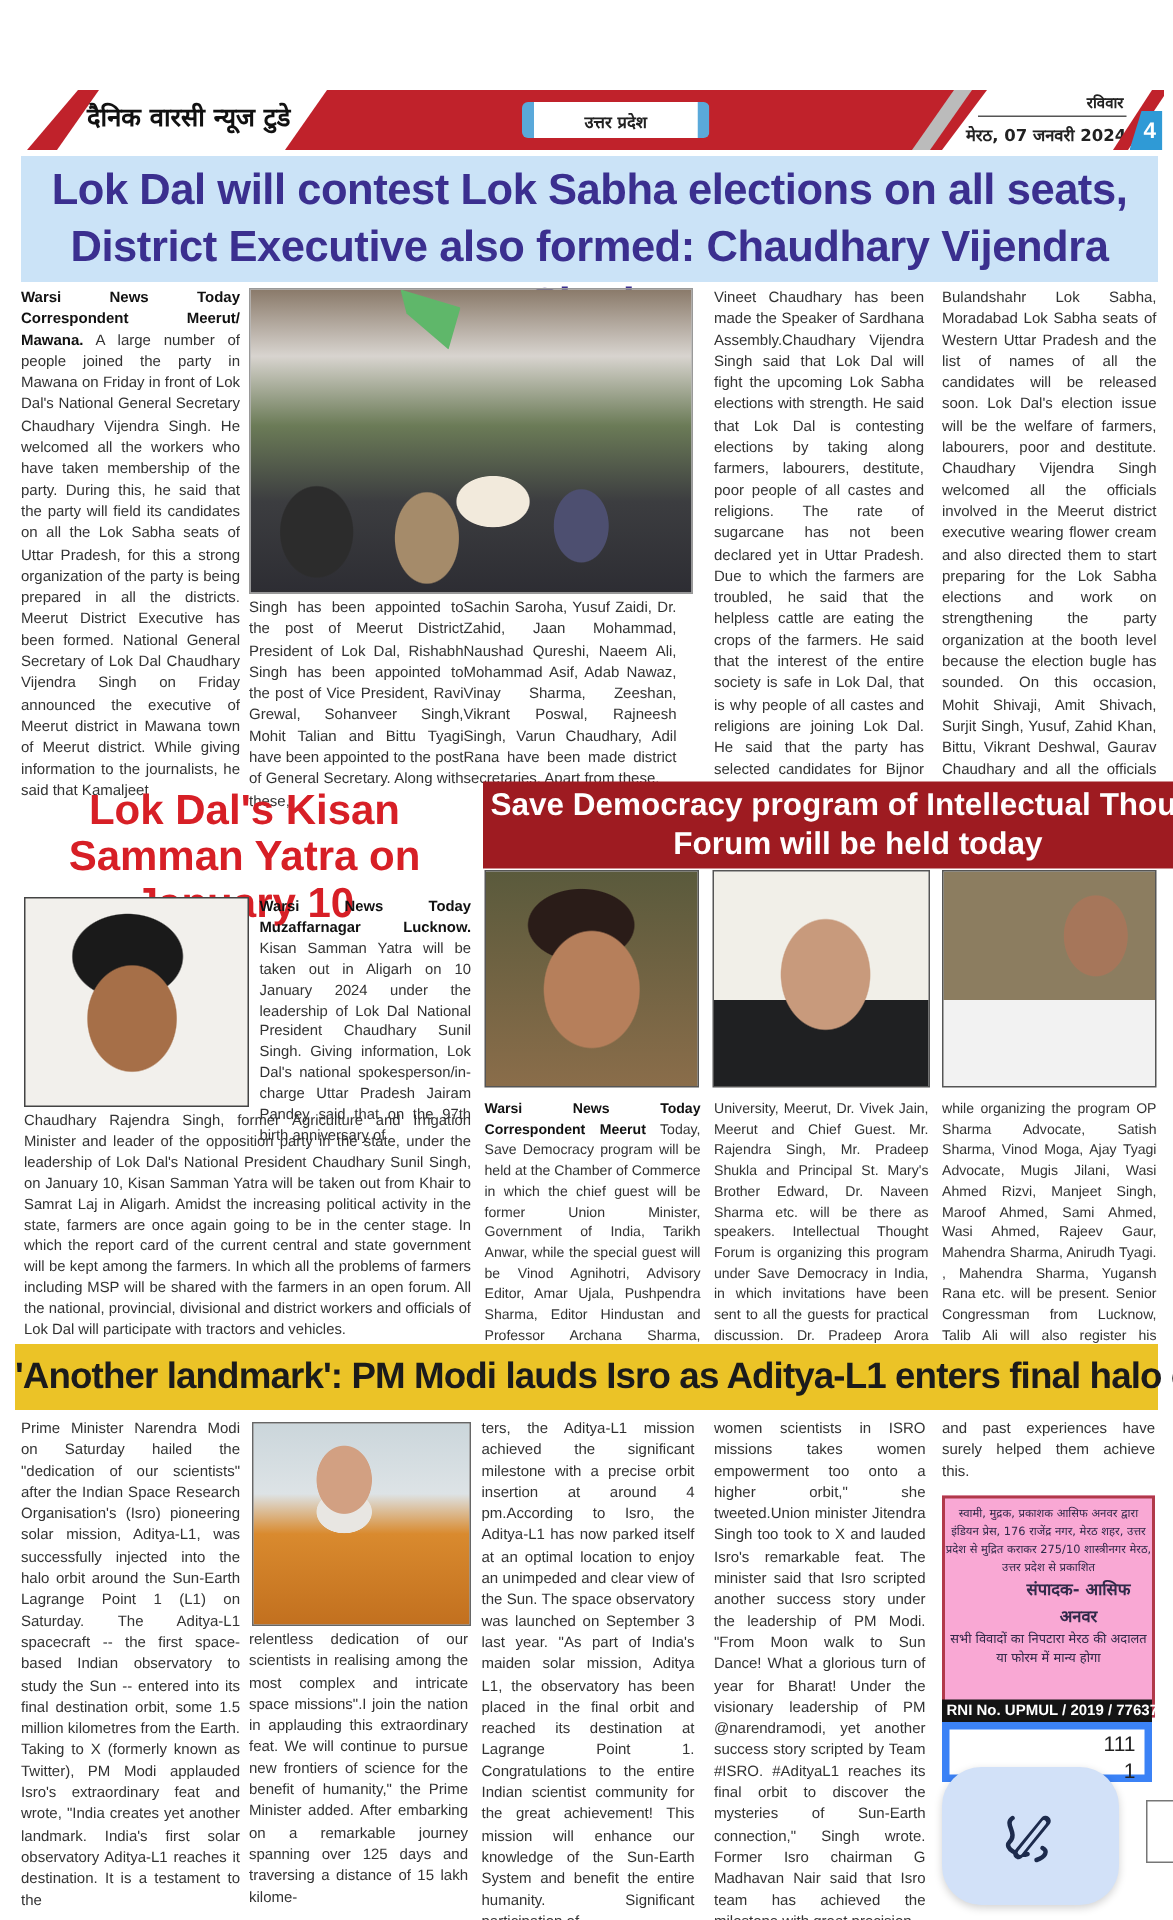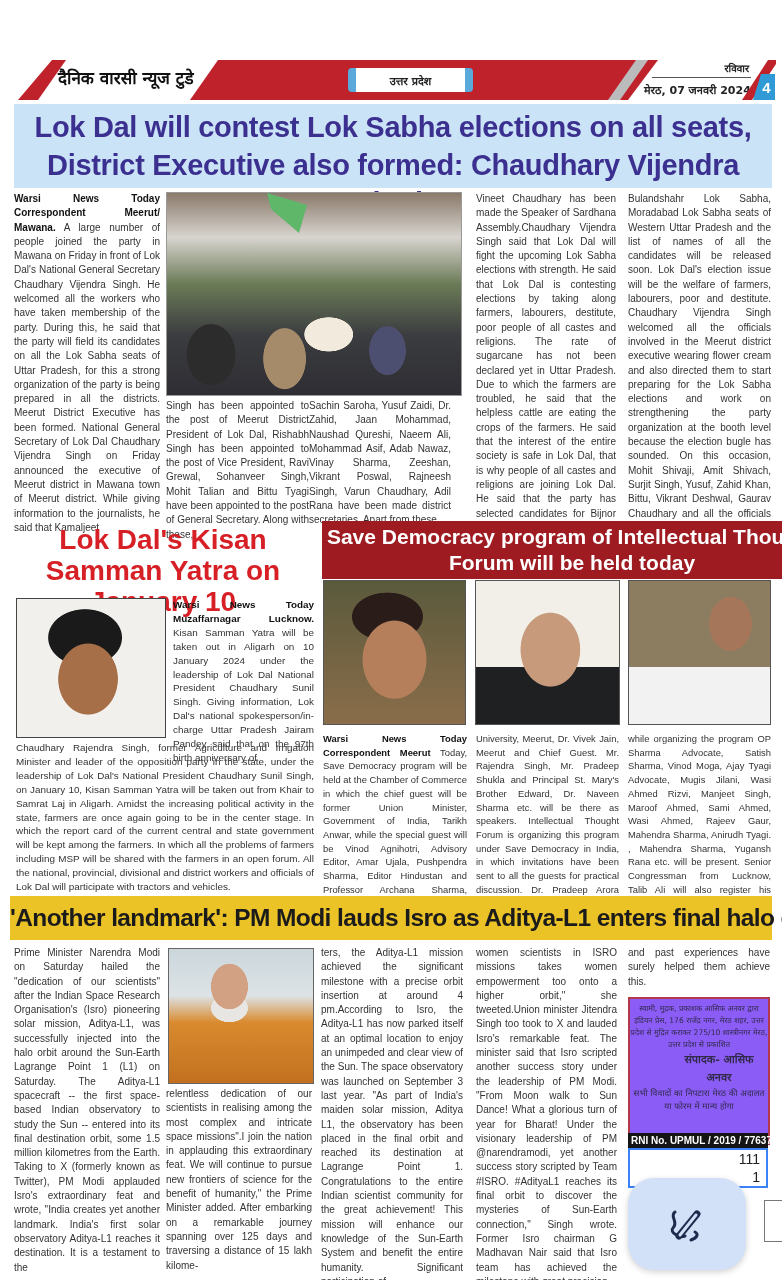--- a/index.html
+++ b/index.html
@@ -70,28 +70,28 @@
                        linear-gradient(180deg,#8c7d60 60%, #f2f2f2 60%); border: 1px solid #555; }
 
   .isro-headline { position: absolute; left: 10px; top: 896px; width: 762px; height: 44px; background: #ebc327;
            color: #1b1b1b; font-weight: bold; font-size: 24.5px; line-height: 44px; text-align: center; letter-spacing: -0.6px; white-space: nowrap; }
   .modi-photo { left: 168px; top: 948px; width: 146px; height: 136px; border: 1px solid #666;
            background:
              radial-gradient(ellipse 26px 32px at 42% 28%, #d2a082 70%, transparent 72%),
              radial-gradient(ellipse 26px 20px at 42% 44%, #e8e6e2 70%, transparent 72%),
              linear-gradient(180deg, #cbd6db 0%, #dde3e6 35%, #d98a2e 55%, #c2701f 100%); }
 
-  .imprint { position: absolute; left: 628px; top: 997px; width: 142px; height: 148px; background: #8b5cf6;
+  .imprint { position: absolute; left: 628px; top: 997px; width: 142px; height: 148px; background: #f9a8d4;
            border: 2px solid #b1394a; font-family: "DejaVu Sans", sans-serif; color: #312a4a; text-align: center; }
   .imprint-lines { font-size: 7.6px; line-height: 12px; padding-top: 4px; }
   .imprint-editor { font-size: 11px; font-weight: bold; line-height: 18px; margin-left: 40px; }
   .imprint-note { font-size: 8.6px; line-height: 13px; }
   .rni { position: absolute; left: 628px; top: 1133px; width: 140px; height: 29px; background: #141414; color: #fff;
            font-size: 10px; font-weight: bold; line-height: 15px; padding-left: 3px; white-space: nowrap; }
-  .rni-box { position: absolute; left: 628px; top: 1148px; width: 140px; height: 40px; background: #fff; border: 2px solid #3b82f6;
+  .rni-box { position: absolute; left: 628px; top: 1148px; width: 140px; height: 40px; background: #fff; border: 5px solid #3b82f6;
            font-size: 14px; color: #222; text-align: right; padding-right: 6px; line-height: 18px; }
   .small-box { position: absolute; left: 764px; top: 1200px; width: 44px; height: 42px; border: 1px solid #777; background: #fff;
            font-family: "DejaVu Sans", sans-serif; font-size: 6.5px; line-height: 10px; padding: 6px 2px; color: #222; text-align: right; }
 
   .fab { position: absolute; left: 628px; top: 1178px; width: 118px; height: 92px; background: #d2e1f8; border-radius: 26px;
            box-shadow: 0 2px 6px rgba(0,0,0,0.18); display: flex; align-items: center; justify-content: center; }
 </style>
 </head>
 <body>
 

